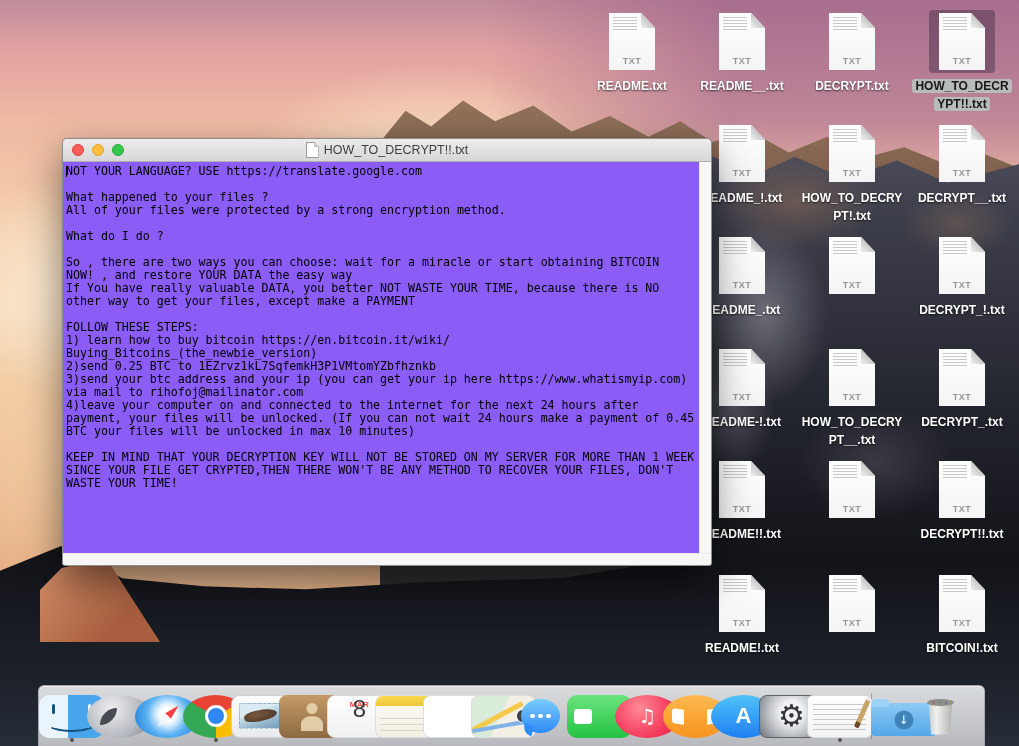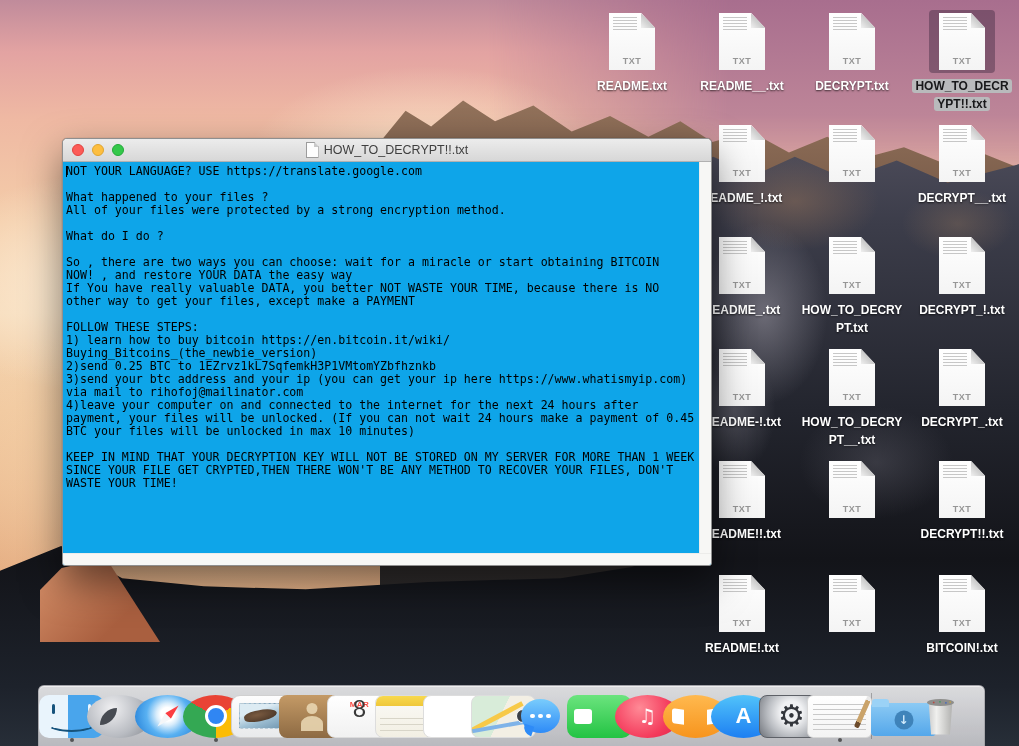--- a/index.html
+++ b/index.html
@@ -61,21 +61,21 @@
   .traffic{position:absolute;left:9px;top:5px;display:flex;gap:8px;}
   .tl{width:12px;height:12px;border-radius:50%;display:inline-block;box-sizing:border-box;}
   .tl.red{background:#fc5b57;border:1px solid #e2433f;}
   .tl.yellow{background:#fdbe3f;border:1px solid #e0a52f;}
   .tl.green{background:#34c84a;border:1px solid #23a939;}
   .title-wrap{height:22px;display:flex;align-items:center;justify-content:center;gap:5px;}
   .mini-page{position:relative;width:11px;height:14px;background:#fdfdfd;border:1px solid #9c9c9c;
     clip-path:polygon(0 0,68% 0,100% 28%,100% 100%,0 100%);}
   .mini-page i{position:absolute;top:0;right:0;width:4px;height:4px;background:#c9c9c9;display:block;}
   .wtitle{font:12.5px/22px "Liberation Sans",sans-serif;color:#3f3f3f;}
-  .content{position:relative;height:calc(100% - 23px);background:#0ea5e9;}
+  .content{position:relative;height:calc(100% - 23px);background:#8b5cf6;}
   #doc-text{margin:0;padding:3px 16px 0 3px;font:11.6px/13px "DejaVu Sans Mono",monospace;color:#000;
     white-space:pre;overflow:hidden;}
   .caret{position:absolute;left:3px;top:4px;width:1px;height:11px;background:#000;}
   .vscroll{position:absolute;top:0;right:0;width:11px;bottom:11px;background:#f7f7f5;border-left:1px solid #ececea;}
   .hscroll{position:absolute;left:0;right:0;bottom:0;height:11px;background:#f7f7f5;border-top:1px solid #ececea;}
 
   
   .dock{position:absolute;left:38px;right:34px;bottom:0;height:60px;z-index:10;
     background:linear-gradient(180deg,rgba(235,235,237,.92),rgba(205,205,209,.88));
     border:1px solid rgba(150,150,155,.6);border-bottom:none;border-radius:6px 6px 0 0;
@@ -224,20 +224,21 @@
       <div class="labelwrap"><span class="icon-label">README_!.txt</span></div>
     </div>
     <div class="icon-cell" style="left: 800px; top: 122px;">
       <div class="iconbox">
         <div class="page">
           <i class="fold"></i>
           <i class="plines"></i>
           <span class="ptag">TXT</span>
         </div>
       </div>
+      <div class="labelwrap"><span class="icon-label">HOW_TO_DECRYPT!.txt</span></div>
     </div>
     <div class="icon-cell" style="left: 910px; top: 122px;">
       <div class="iconbox">
         <div class="page">
           <i class="fold"></i>
           <i class="plines"></i>
           <span class="ptag">TXT</span>
         </div>
       </div>
       <div class="labelwrap"><span class="icon-label">DECRYPT__.txt</span></div>
@@ -253,21 +254,20 @@
       <div class="labelwrap"><span class="icon-label">README_.txt</span></div>
     </div>
     <div class="icon-cell" style="left: 800px; top: 234px;">
       <div class="iconbox">
         <div class="page">
           <i class="fold"></i>
           <i class="plines"></i>
           <span class="ptag">TXT</span>
         </div>
       </div>
-      <div class="labelwrap"><span class="icon-label">HOW_TO_DECRYPT.txt</span></div>
     </div>
     <div class="icon-cell" style="left: 910px; top: 234px;">
       <div class="iconbox">
         <div class="page">
           <i class="fold"></i>
           <i class="plines"></i>
           <span class="ptag">TXT</span>
         </div>
       </div>
       <div class="labelwrap"><span class="icon-label">DECRYPT_!.txt</span></div>

